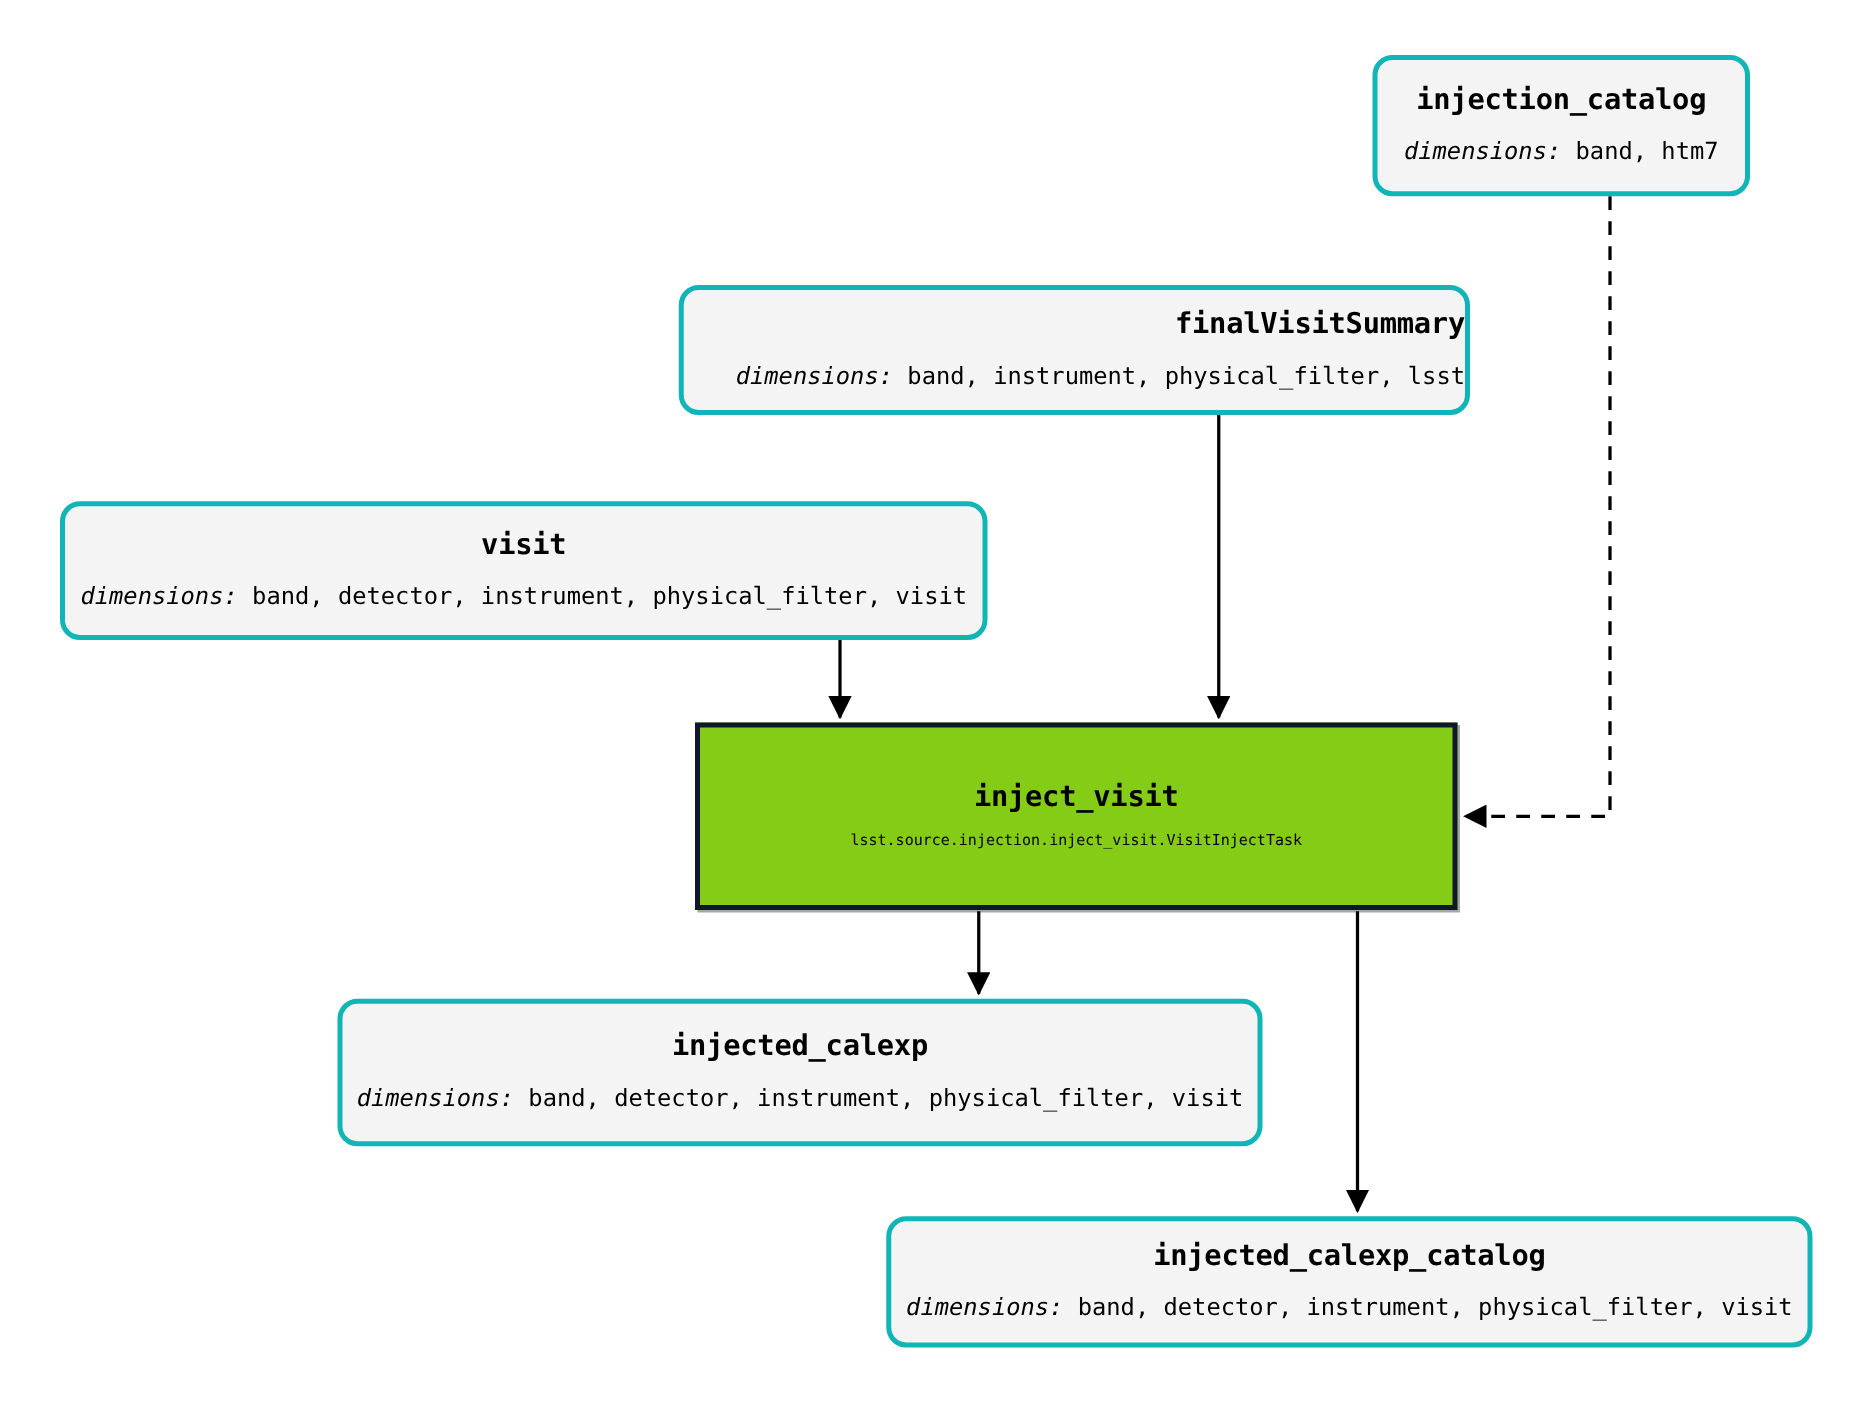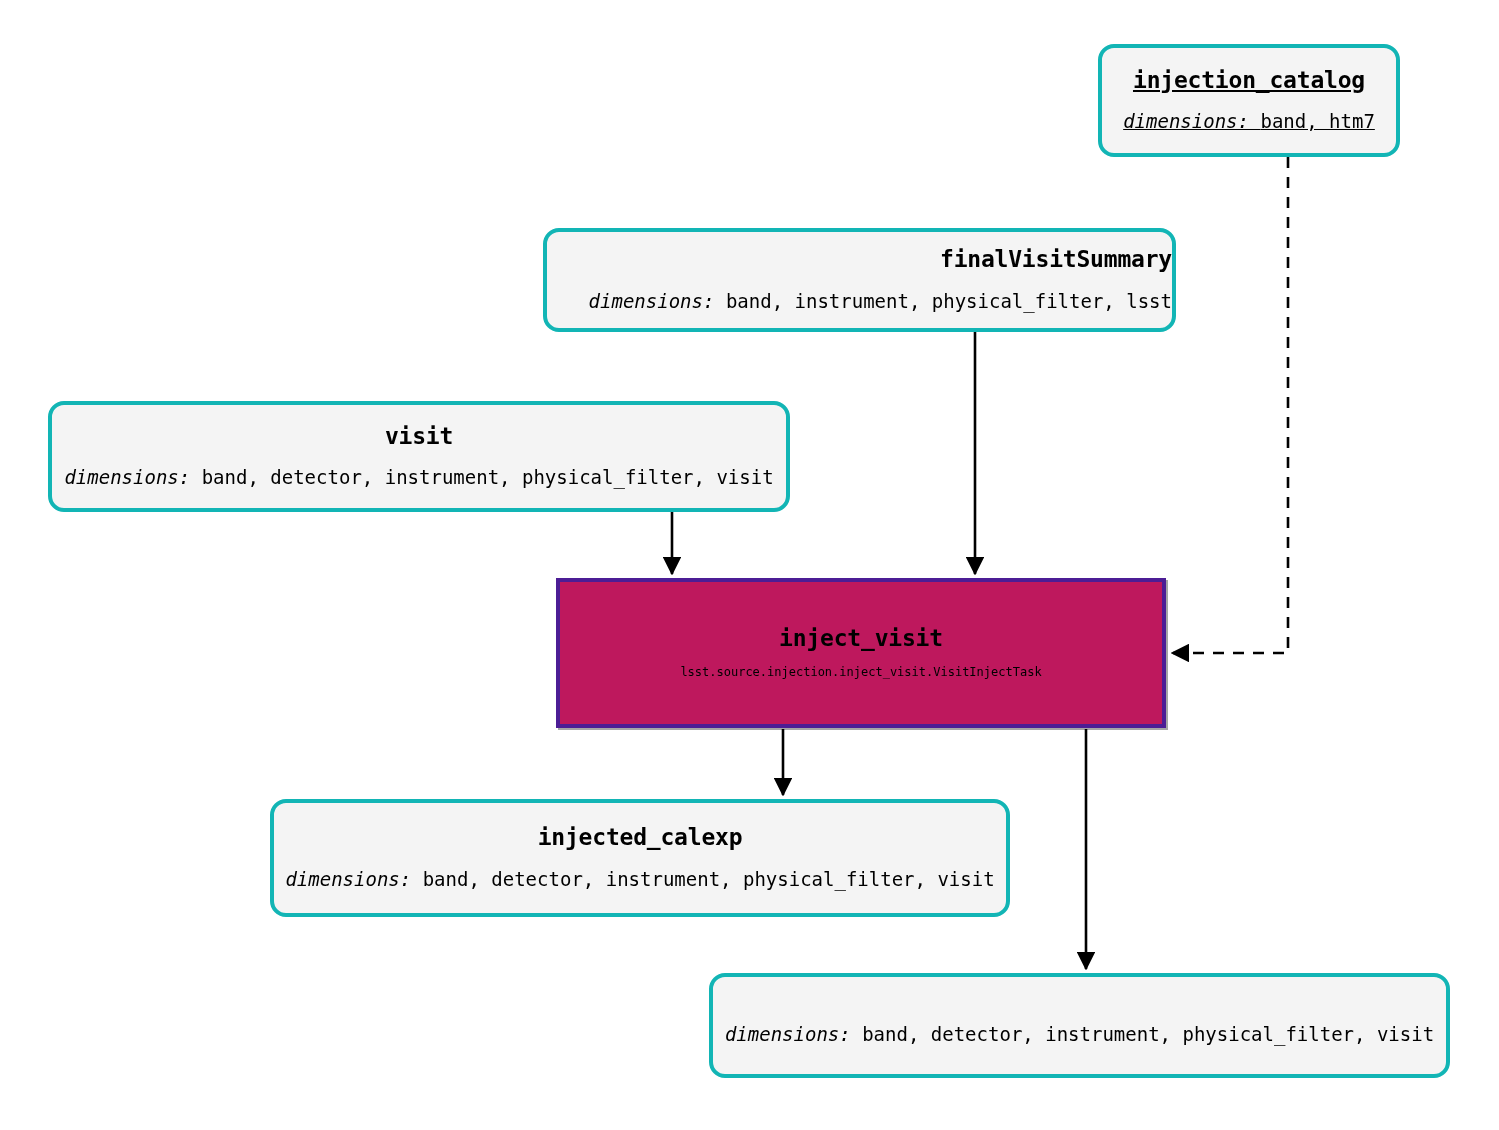--- a/index.html
+++ b/index.html
@@ -42,22 +42,22 @@
     text-align: center;
   }
 
   .node.dataset {
     background: #f4f4f4;
     border: 4px solid #12b5b5;
     border-radius: 16px;
   }
 
   .node.task {
-    background: #be185d;
-    border: 4px solid #4c1d95;
+    background: #84cc16;
+    border: 4px solid #0f172a;
     border-radius: 0;
     box-shadow: 2px 2px 0 0 rgba(0,0,0,0.35);
   }
 
   .node-title {
     font-family: "DejaVu Sans Mono", monospace;
     font-weight: bold;
     font-size: 23px;
     color: #000000;
     letter-spacing: -0.2px;
@@ -90,21 +90,21 @@
     font-weight: normal;
   }
 
   
   .node.dataset .node-dims { margin-top: 18px; }
   .node.task .node-sub     { margin-top: 14px; }
   .node.task .node-dims    { margin-top: 11px; }
 
   
   #node-injection_catalog {
-    left: 1098px;  top: 44px;   width: 302px;  height: 113px; text-decoration: underline;
+    left: 1098px;  top: 44px;   width: 302px;  height: 113px;
   }
   #node-finalVisitSummary {
     left: 543px;   top: 228px;  width: 633px;  height: 104px; align-items: flex-end;
   }
   #node-calexp {
     left: 48px;    top: 401px;  width: 742px;  height: 111px;
   }
   #node-inject_visit {
     left: 556px;   top: 578px;  width: 610px;  height: 150px;
   }
@@ -167,16 +167,17 @@
     <div class="node-title">inject_visit</div>
     <div class="node-sub">lsst.source.injection.inject_visit.VisitInjectTask</div>
   </div>
 
   <div class="node dataset" id="node-injected_calexp">
     <div class="node-title">injected_calexp</div>
     <div class="node-dims"><span class="dims-key">dimensions:</span> <span>band, detector, instrument, physical_filter, visit</span></div>
   </div>
 
   <div class="node dataset" id="node-injected_calexp_catalog">
+    <div class="node-title">injected_calexp_catalog</div>
     <div class="node-dims"><span class="dims-key">dimensions:</span> <span>band, detector, instrument, physical_filter, visit</span></div>
   </div>
 
 </div>
 
 </body></html>

